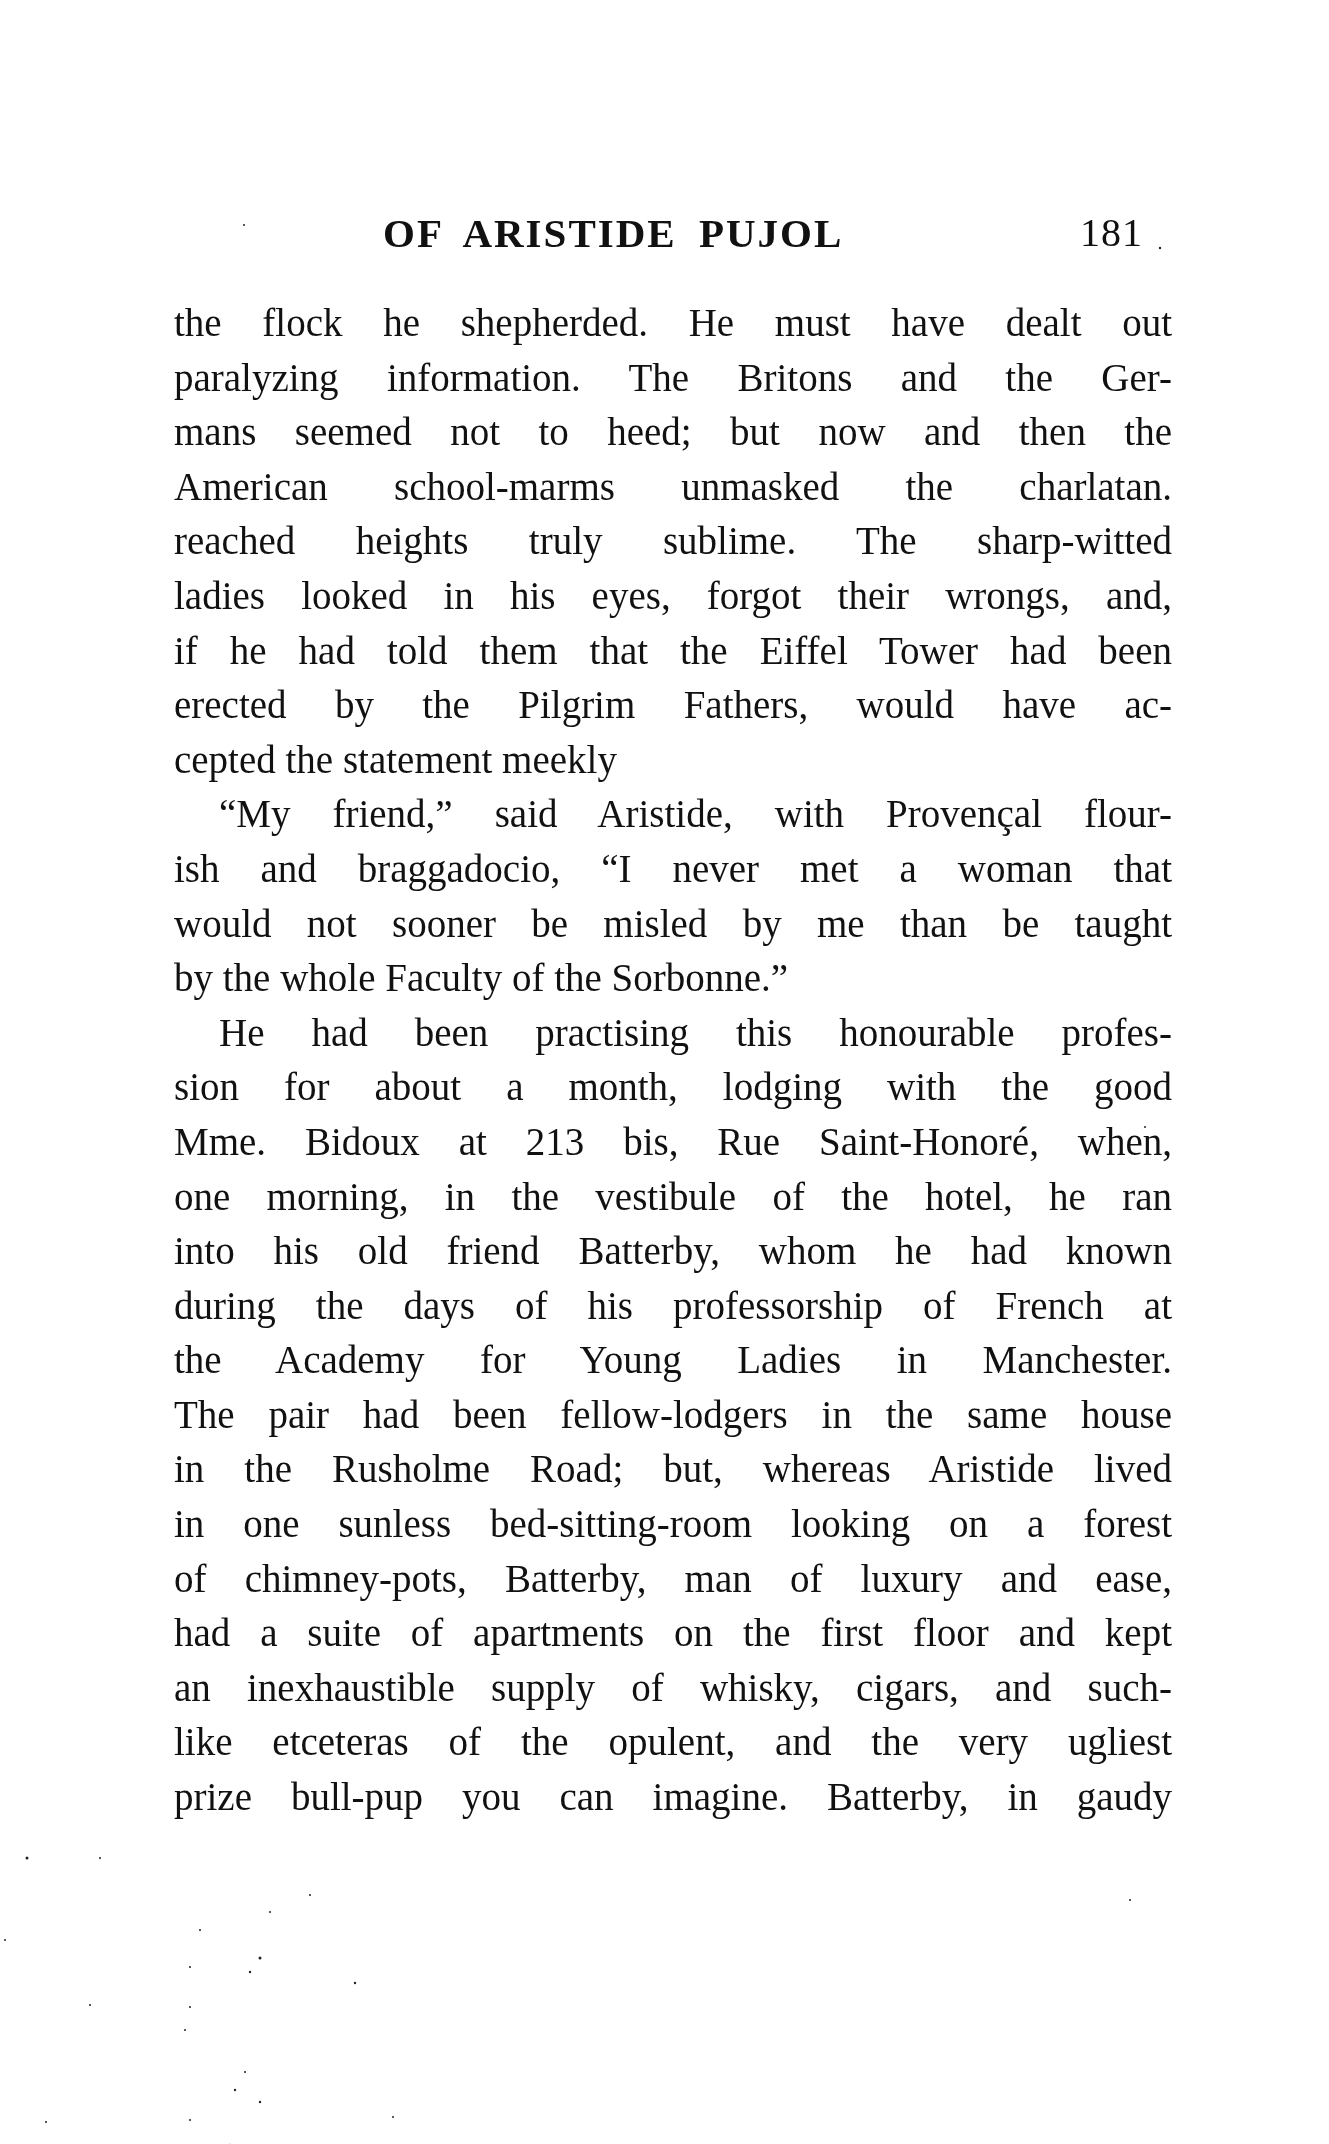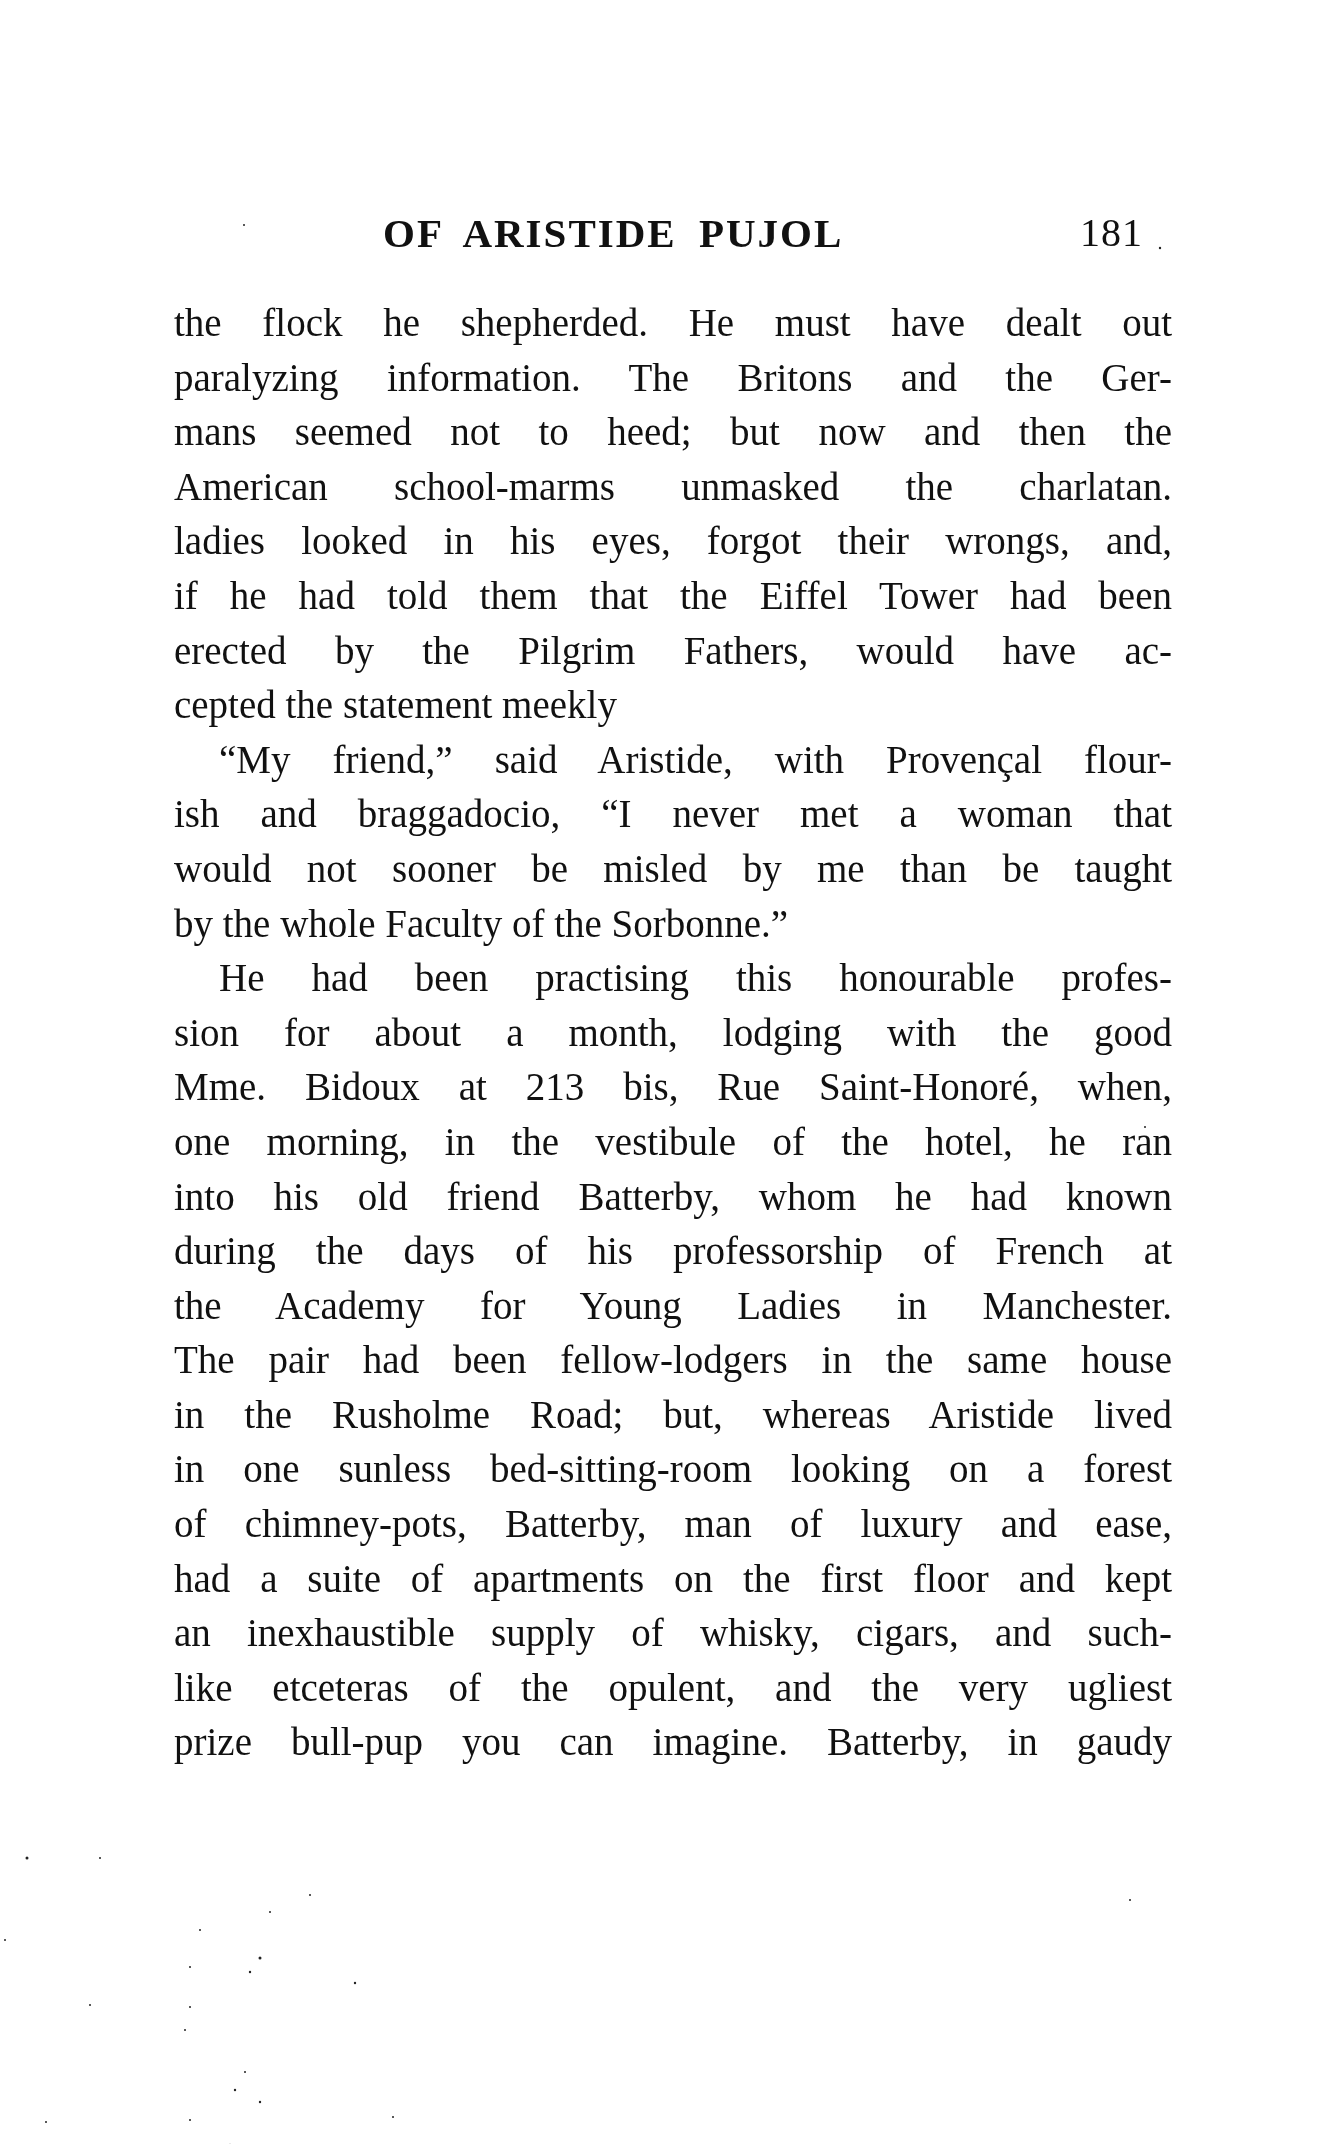--- a/index.html
+++ b/index.html
@@ -79,20 +79,21 @@
 
 <div class="page">
   <div class="running-head">OF ARISTIDE PUJOL</div>
   <div class="page-number">181</div>
 
   <div class="body-text" id="body-text">
       <span class="line">the flock he shepherded.  He must have dealt out</span>
       <span class="line">paralyzing information.  The Britons and the Ger-</span>
       <span class="line">mans seemed not to heed; but now and then the</span>
       <span class="line">American school-marms unmasked the charlatan.</span>
+      <span class="line">reached heights truly sublime.  The sharp-witted</span>
       <span class="line">ladies looked in his eyes, forgot their wrongs, and,</span>
       <span class="line">if he had told them that the Eiffel Tower had been</span>
       <span class="line">erected by the Pilgrim Fathers, would have ac-</span>
       <span class="line last">cepted the statement meekly</span>
       <span class="line indent">“My friend,” said Aristide, with Provençal flour-</span>
       <span class="line">ish and braggadocio, “I never met a woman that</span>
       <span class="line">would not sooner be misled by me than be taught</span>
       <span class="line last">by the whole Faculty of the Sorbonne.”</span>
       <span class="line indent">He had been practising this honourable profes-</span>
       <span class="line">sion for about a month, lodging with the good</span>

